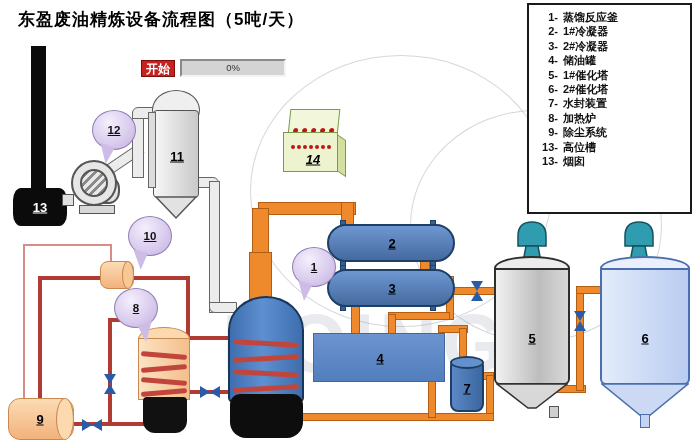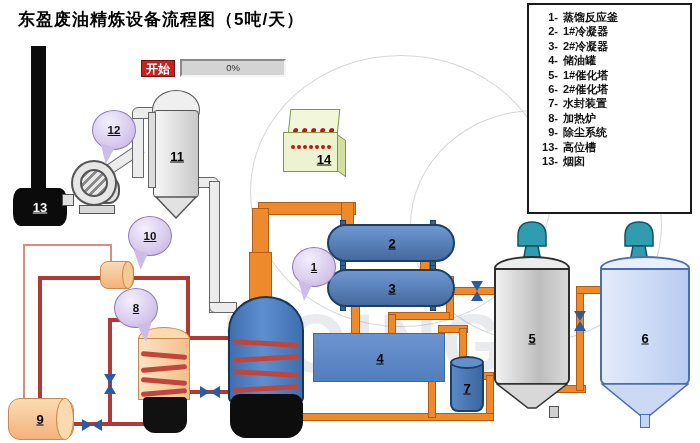--- a/index.html
+++ b/index.html
@@ -128,21 +128,21 @@
   </div>
   <div class="abs vnum" style="left:177px;top:156px;">11</div>
 
   <div class="abs" style="left:289px;top:109px;width:50px;height:26px;background:#f2f7dc;border:1.5px solid #7a9a4a;box-sizing:border-box;transform:skewX(-6deg);text-align:center;padding-top:9px;">
     <span class="dot"></span><span class="dot"></span><span class="dot"></span><span class="dot"></span><span class="dot"></span><span class="dot"></span>
   </div>
   <div class="abs" style="left:337px;top:134px;width:9px;height:37px;background:#d2df9f;transform:skewY(35deg);transform-origin:top left;border:1px solid #7a9a4a;box-sizing:border-box;"></div>
   <div class="abs" style="left:283px;top:132px;width:55px;height:40px;background:#edf3cf;border:1.5px solid #7a9a4a;box-sizing:border-box;text-align:center;padding-top:2px;">
     <span class="dot" style="width:4px;height:4px;margin:0 1px;"></span><span class="dot" style="width:4px;height:4px;margin:0 1px;"></span><span class="dot" style="width:4px;height:4px;margin:0 1px;"></span><span class="dot" style="width:4px;height:4px;margin:0 1px;"></span><span class="dot" style="width:4px;height:4px;margin:0 1px;"></span><span class="dot" style="width:4px;height:4px;margin:0 1px;"></span><span class="dot" style="width:4px;height:4px;margin:0 1px;"></span>
   </div>
-  <div class="abs vnum" style="left:324px;top:159px;">14</div>
+  <div class="abs vnum" style="left:313px;top:159px;font-style:italic;">14</div>
 
   <div class="abs" style="left:228px;top:296px;width:76px;height:108px;background:linear-gradient(90deg,#3e6eae,#5e8fd0 45%,#3e6eae);border:2.5px solid #17365c;box-sizing:border-box;border-radius:38px 38px 8px 8px / 34px 34px 6px 6px;"></div>
   <div class="abs coil" style="left:233px;top:341px;width:66px;transform:rotate(3.5deg);"></div>
   <div class="abs coil" style="left:233px;top:356px;width:66px;transform:rotate(-3.5deg);"></div>
   <div class="abs coil" style="left:233px;top:371px;width:66px;transform:rotate(3.5deg);"></div>
   <div class="abs coil" style="left:233px;top:386px;width:66px;transform:rotate(-3.5deg);"></div>
   <div class="abs" style="left:230px;top:394px;width:73px;height:44px;background:#0d0d0d;border-radius:10px 10px 16px 16px;"></div>
 
   <div class="abs" style="left:340px;top:220px;width:6px;height:46px;background:#3a5f94;border:1px solid #1c3f66;box-sizing:border-box;"></div>
   <div class="abs" style="left:430px;top:220px;width:6px;height:46px;background:#3a5f94;border:1px solid #1c3f66;box-sizing:border-box;"></div>

